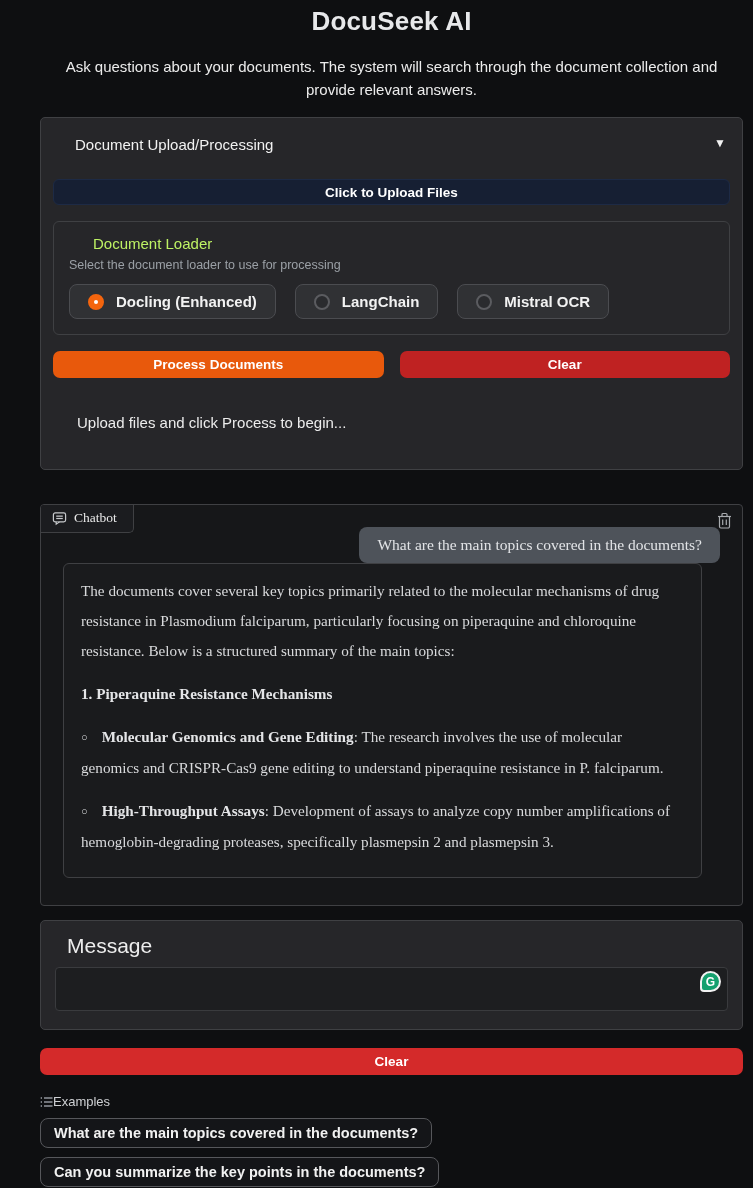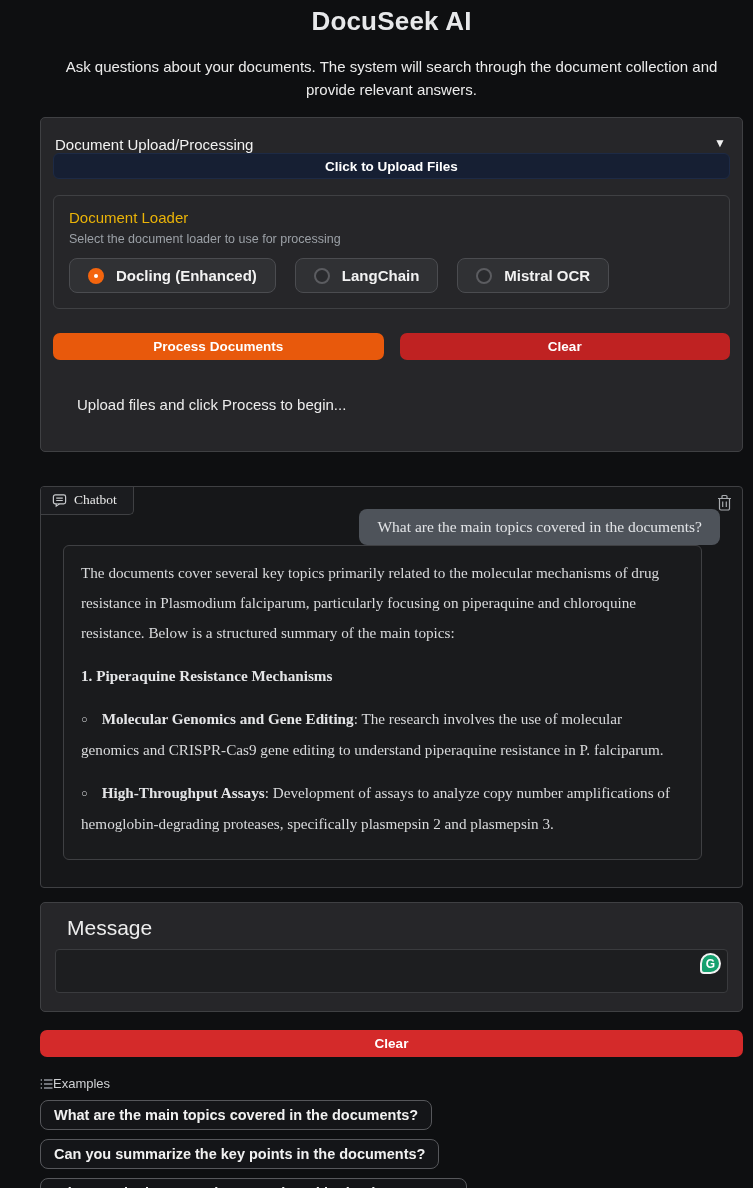--- a/index.html
+++ b/index.html
@@ -33,21 +33,21 @@
   .panel {
     background: #262629;
     border: 1px solid #3f4043;
     border-radius: 5px;
   }
 
   
   .upload-panel { margin-top: 16px; padding: 12px; }
   .accordion-head {
     display: flex; align-items: flex-start; justify-content: space-between;
-    cursor: pointer; padding: 6px 4px 0 2px;
+    cursor: pointer; padding: 6px 4px 26px 2px; margin-left: 20px;
   }
   .accordion-title { font-size: 15px; color: #f2f2f2; }
   .accordion-arrow { font-size: 12px; color: #f2f2f2; }
 
   .upload-btn {
     display: block; width: 100%;
     background: #161f33;
     border: 1px solid #1d2a45;
     border-radius: 6px;
     color: #ffffff; font-size: 13.5px; font-weight: 700;
@@ -55,21 +55,21 @@
     font-family: inherit;
   }
 
   .loader-box {
     margin-top: 16px;
     border: 1px solid #3f4043;
     border-radius: 6px;
     padding: 13px 15px 15px;
     background: #262629;
   }
-  .loader-label { font-size: 15px; color: #eab308; }
+  .loader-label { font-size: 15px; color: #bef264; margin-left: 24px; }
   .loader-info { font-size: 12.5px; color: #9ba0a6; margin-top: 6px; }
   .radio-row { display: flex; gap: 19px; margin-top: 12px; }
   .radio-chip {
     display: flex; align-items: center; gap: 12px;
     background: #303134;
     border: 1px solid #4b4c50;
     border-radius: 8px;
     padding: 0 18px; height: 35px;
     cursor: pointer;
     font-size: 15px; font-weight: 700; color: #f2f2f2;
@@ -79,21 +79,21 @@
     border: 2px solid #5b5c60; background: #2a2b2e; position: relative;
   }
   .radio-chip.selected .radio-dot {
     background: #f4650e; border-color: #f4650e;
   }
   .radio-chip.selected .radio-dot::after {
     content: ""; position: absolute; left: 4px; top: 4px;
     width: 4px; height: 4px; border-radius: 50%; background: #ffffff;
   }
 
-  .btn-row { display: flex; gap: 16px; margin-top: 24px; }
+  .btn-row { display: flex; gap: 16px; margin-top: 16px; }
   .btn {
     flex: 1; height: 27px; border-radius: 7px; border: none;
     font-size: 13.5px; font-weight: 700; color: #ffffff; cursor: pointer;
     font-family: inherit;
   }
   .btn-process { background: #e8590c; }
   .btn-clear-top { background: #bf2222; }
   .btn-submit { background: #161f33; }
   .btn-clear-bottom { background: #d42a2a; }
 

